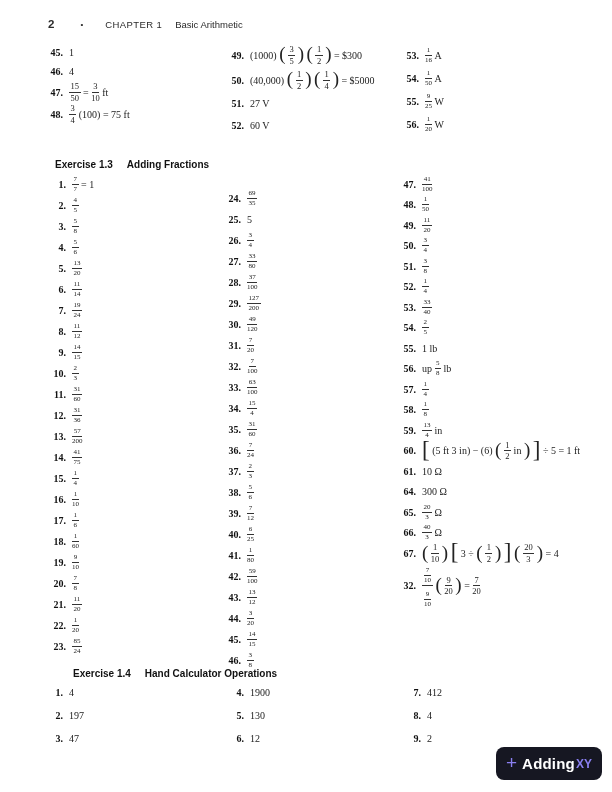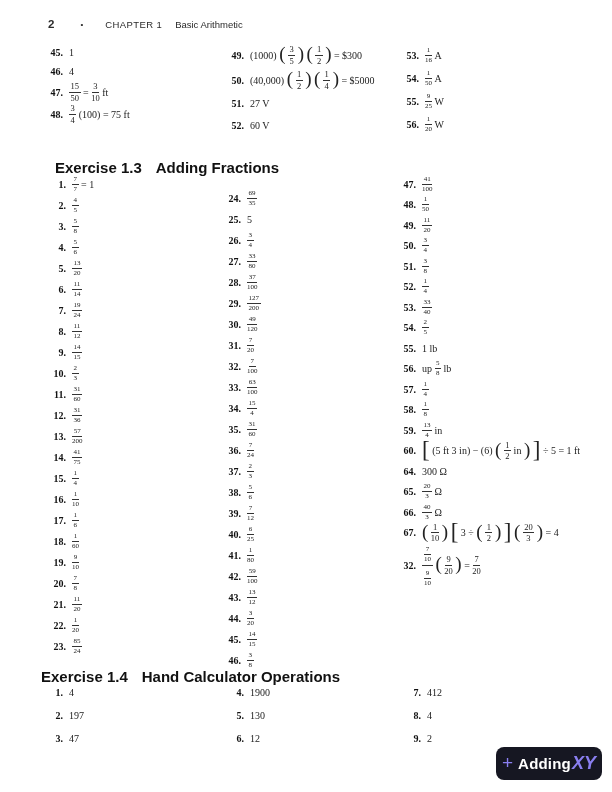--- a/index.html
+++ b/index.html
@@ -10,21 +10,21 @@
   
   .hdr{position:absolute;top:18px;left:48px;display:flex;align-items:baseline;
        font-family:"Liberation Sans",sans-serif;color:#2a2a2a;}
   .hdr .pg{font-weight:bold;font-size:11.5px;}
   .hdr .bullet{margin-left:26px;font-size:8px;position:relative;top:-1px;}
   .hdr .chap{margin-left:22px;font-size:9.5px;letter-spacing:.4px;}
   .hdr .booktitle{margin-left:13px;font-size:9.5px;}
   
   .sec-head{position:absolute;display:flex;gap:14px;
             font-family:"Liberation Sans",sans-serif;font-weight:bold;
-            font-size:15px;color:#111;}
+            font-size:10px;color:#111;}
   
   .col{position:absolute;display:flex;flex-direction:column;}
   .row{display:flex;align-items:center;min-height:21px;}
   .p17 .row{min-height:17px;}
   .p20 .row{min-height:20.5px;}
   .p22 .row{min-height:22px;}
   .p23 .row{min-height:23px;}
   .g2{gap:2px;} .g5{gap:5px;} .g1{gap:1px;}
   .num{min-width:16px;text-align:right;margin-right:6px;
        font-weight:bold;font-size:10px;color:#111;flex:none;}
@@ -47,22 +47,22 @@
   .bb{font-size:23px;line-height:.85;font-family:"Liberation Serif",serif;
       font-weight:400;flex:none;position:relative;top:-1px;}
   
   .logo{position:absolute;left:496px;top:747px;width:106px;height:33px;
         background:var(--logo-bg,#161722);border-radius:8px;
         display:flex;align-items:center;justify-content:center;gap:5px;
         font-family:"Liberation Sans",sans-serif;cursor:pointer;}
   .logo-plus{color:var(--logo-accent,#8a7ff0);font-size:19px;font-weight:400;
              line-height:1;position:relative;top:-1px;}
   .logo-study{color:#ffffff;font-weight:bold;font-size:15px;letter-spacing:.2px;}
-  .logo-xy{color:var(--logo-accent,#8a7ff0);font-weight:bold;font-size:18px;
-           margin-left:-4px;font-style:italic;}
+  .logo-xy{color:var(--logo-accent,#8a7ff0);font-weight:bold;font-size:12px;
+           margin-left:-4px;}
 </style>
 </head>
 <body>
 
 <div class="hdr">
   <span class="pg">2</span>
   <span class="bullet">•</span>
   <span class="chap">CHAPTER 1</span>
   <span class="booktitle">Basic Arithmetic</span>
 </div>
@@ -749,20 +749,26 @@
           <span class="fn">1</span>
           <span class="fd">2</span>
         </span>
         <span class="tx">in</span>
         <span class="bp">)</span>
         <span class="bb">]</span>
         <span class="tx">÷ 5 = 1 ft</span>
       </span>
     </div>
     <div class="row">
+      <span class="num">61.</span>
+      <span class="ans" style="display: inline-flex;">
+        <span class="tx">10 Ω</span>
+      </span>
+    </div>
+    <div class="row">
       <span class="num">64.</span>
       <span class="ans" style="display: inline-flex;">
         <span class="tx">300 Ω</span>
       </span>
     </div>
     <div class="row">
       <span class="num">65.</span>
       <span class="ans" style="display: inline-flex;">
         <span class="fr">
           <span class="fn">20</span>
@@ -829,21 +835,21 @@
         <span class="bp">)</span>
         <span class="tx">=</span>
         <span class="fr lg">
           <span class="fn">7</span>
           <span class="fd">20</span>
         </span>
       </span>
     </div>
   </div>
 
-<div class="sec-head" style="left:41px;top:668px;">
+<div class="sec-head" style="left:73px;top:668px;">
   <span>Exercise 1.4</span>
   <span>Hand Calculator Operations</span>
 </div>
 <div class="col p23" style="left:47px;top:681px;">
     <div class="row">
       <span class="num">1.</span>
       <span class="ans" style="display: inline-flex;">
         <span class="tx">4</span>
       </span>
     </div>

